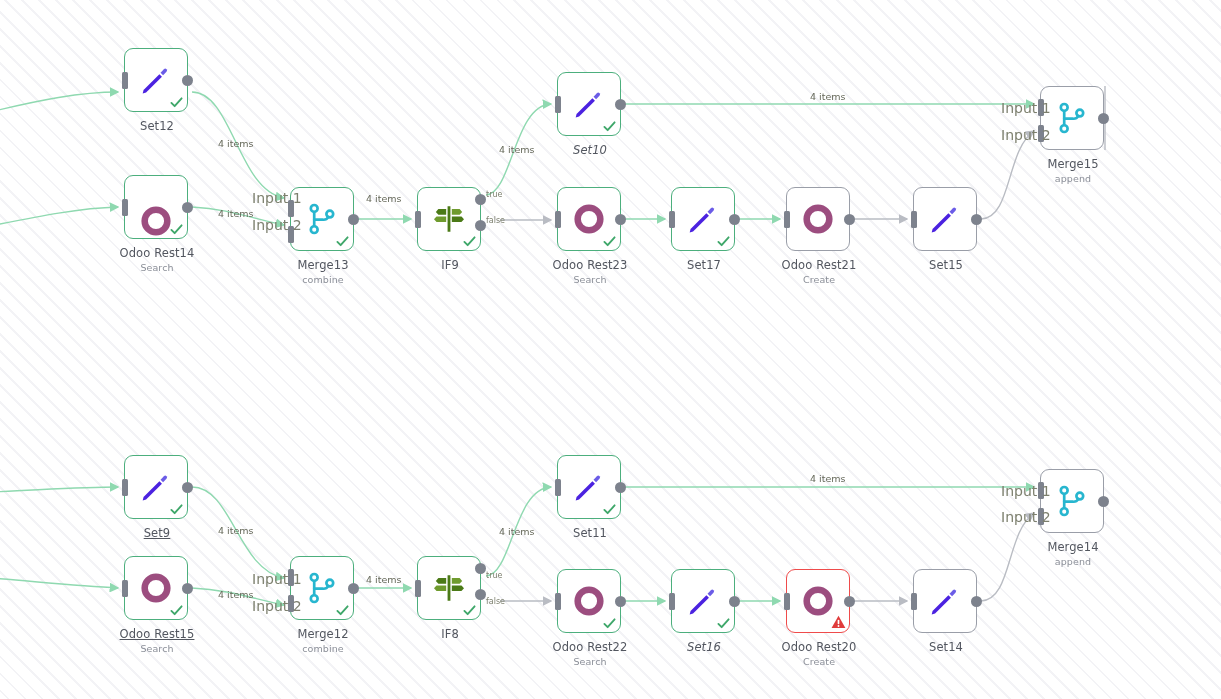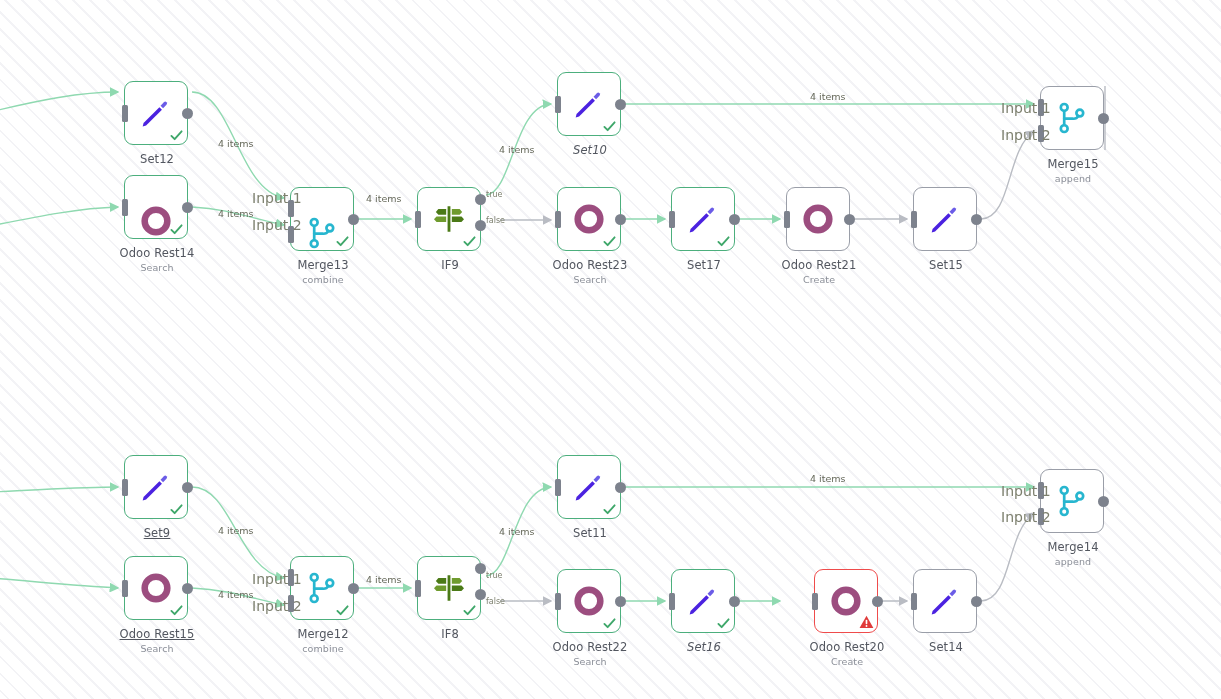--- a/index.html
+++ b/index.html
@@ -101,21 +101,21 @@
 
       <path d="M739,601 L780,601" stroke="#8fd9b0" marker-end="url(#ag)"></path>
 
       <path d="M854,601 L907,601" stroke="#b9bcc3" marker-end="url(#ar)"></path>
 
       <path d="M981,601 C 1012,600 1006,533 1034,513" stroke="#b9bcc3" marker-end="url(#ar)"></path>
     </g>
   </svg>
 
   <div id="nodes">
-      <div class="node ok" style="left: 124px; top: 48px; margin-top: 33px;">
+      <div class="node ok" style="left: 124px; top: 48px;">
         <span>
           <svg class="glyph" viewBox="0 0 24 24" aria-hidden="true">
             <path d="M3.2 19.1l-.6 2.4 2.4-.6 11.2-11.2-1.8-1.8L3.2 19.1z" fill="#4b22e0"></path>
             <path d="M17.0 8.6l2.4-2.4a1.3 1.3 0 0 0 0-1.8l0 0a1.3 1.3 0 0 0-1.8 0l-2.4 2.4 1.8 1.8z" fill="#6b5ce7"></path>
           </svg>
         </span>
         <svg class="tick" viewBox="0 0 14 14" aria-hidden="true">
           <path d="M1.5 7.5 L5 11 L12.5 2.5" fill="none" stroke="#3fa76a" stroke-width="2" stroke-linecap="round" stroke-linejoin="round"></path>
         </svg>
         <div class="port in" style="top: 23px;"></div>
@@ -129,21 +129,21 @@
           </svg>
         </span>
         <svg class="tick" viewBox="0 0 14 14" aria-hidden="true">
           <path d="M1.5 7.5 L5 11 L12.5 2.5" fill="none" stroke="#3fa76a" stroke-width="2" stroke-linecap="round" stroke-linejoin="round"></path>
         </svg>
         <div class="port in" style="top: 23px;"></div>
         <div class="port-dot" style="top: 26px;"></div>
         <div class="label" style="top: 70px;">Odoo Rest14</div>
         <div class="sublabel" style="top: 86px;">Search</div>
       </div>
-      <div class="node ok" style="left: 290px; top: 187px; align-items: flex-end;">
+      <div class="node ok" style="left: 290px; top: 187px;">
         <span>
           <svg class="glyph" viewBox="0 0 24 24" aria-hidden="true">
             <circle cx="6.5" cy="4.5" r="2.4" fill="none" stroke="#27b6cf" stroke-width="1.9"></circle>
             <circle cx="6.5" cy="19.5" r="2.4" fill="none" stroke="#27b6cf" stroke-width="1.9"></circle>
             <circle cx="17.5" cy="8.5" r="2.4" fill="none" stroke="#27b6cf" stroke-width="1.9"></circle>
             <path d="M6.5 7v10" stroke="#27b6cf" stroke-width="1.9" fill="none"></path>
             <path d="M6.5 12.5h6a4 4 0 0 0 4-2" stroke="#27b6cf" stroke-width="1.9" fill="none" stroke-linecap="round"></path>
           </svg>
         </span>
         <svg class="tick" viewBox="0 0 14 14" aria-hidden="true">
@@ -353,21 +353,21 @@
             <path d="M17.0 8.6l2.4-2.4a1.3 1.3 0 0 0 0-1.8l0 0a1.3 1.3 0 0 0-1.8 0l-2.4 2.4 1.8 1.8z" fill="#6b5ce7"></path>
           </svg>
         </span>
         <svg class="tick" viewBox="0 0 14 14" aria-hidden="true">
           <path d="M1.5 7.5 L5 11 L12.5 2.5" fill="none" stroke="#3fa76a" stroke-width="2" stroke-linecap="round" stroke-linejoin="round"></path>
         </svg>
         <div class="port in" style="top: 23px;"></div>
         <div class="port-dot" style="top: 26px;"></div>
         <div class="label" style="top: 70px;">Set16</div>
       </div>
-      <div class="node err" style="left: 814px; top: 569px;">
+      <div class="node err" style="left: 786px; top: 569px;">
         <span>
           <svg class="glyph" viewBox="0 0 24 24" aria-hidden="true">
             <circle cx="12" cy="12" r="8" fill="none" stroke="#9c4d7f" stroke-width="4.6"></circle>
           </svg>
         </span>
         <svg class="warn" viewBox="0 0 16 15" aria-hidden="true">
           <path d="M8 0.8 L15.4 14 L0.6 14 Z" fill="#e03b3b"></path>
           <rect x="7.1" y="5" width="1.8" height="5" rx=".8" fill="#fff"></rect>
           <circle cx="8" cy="11.8" r="1" fill="#fff"></circle>
         </svg>

